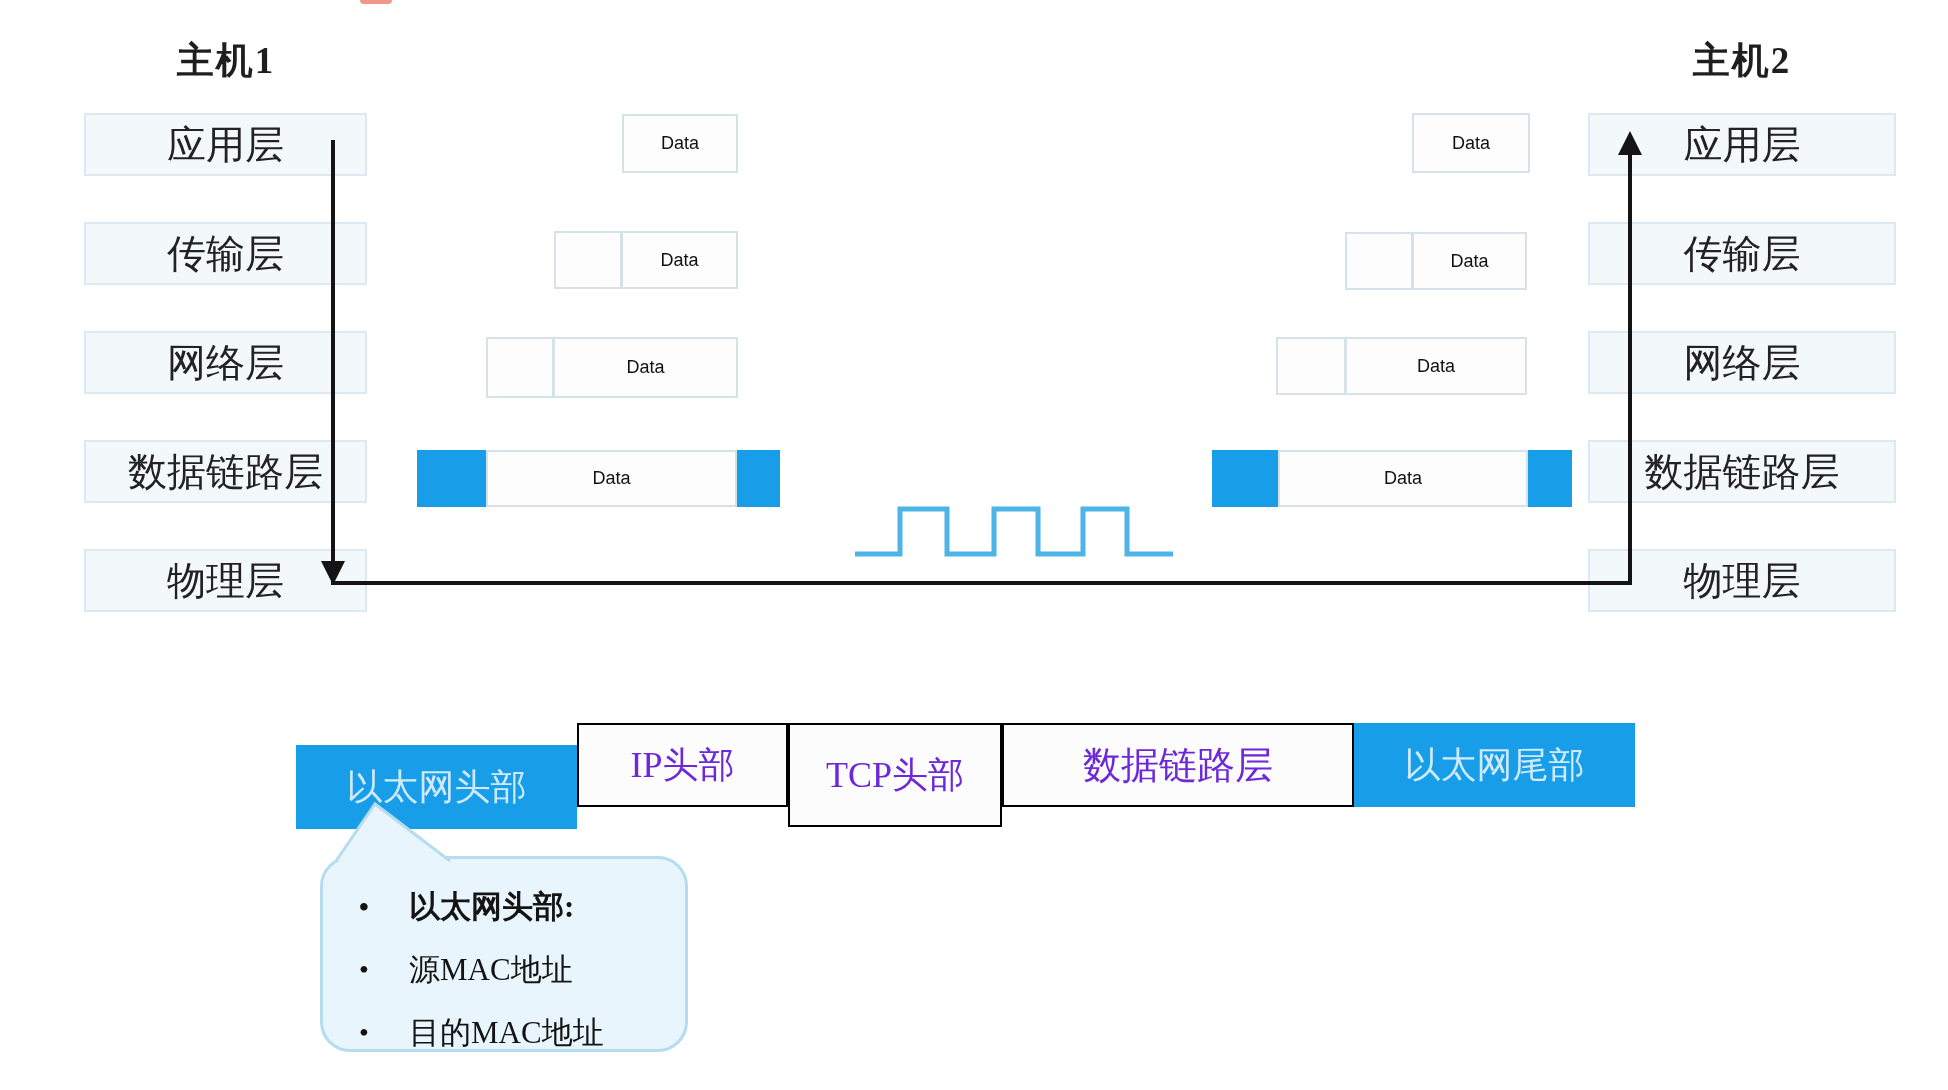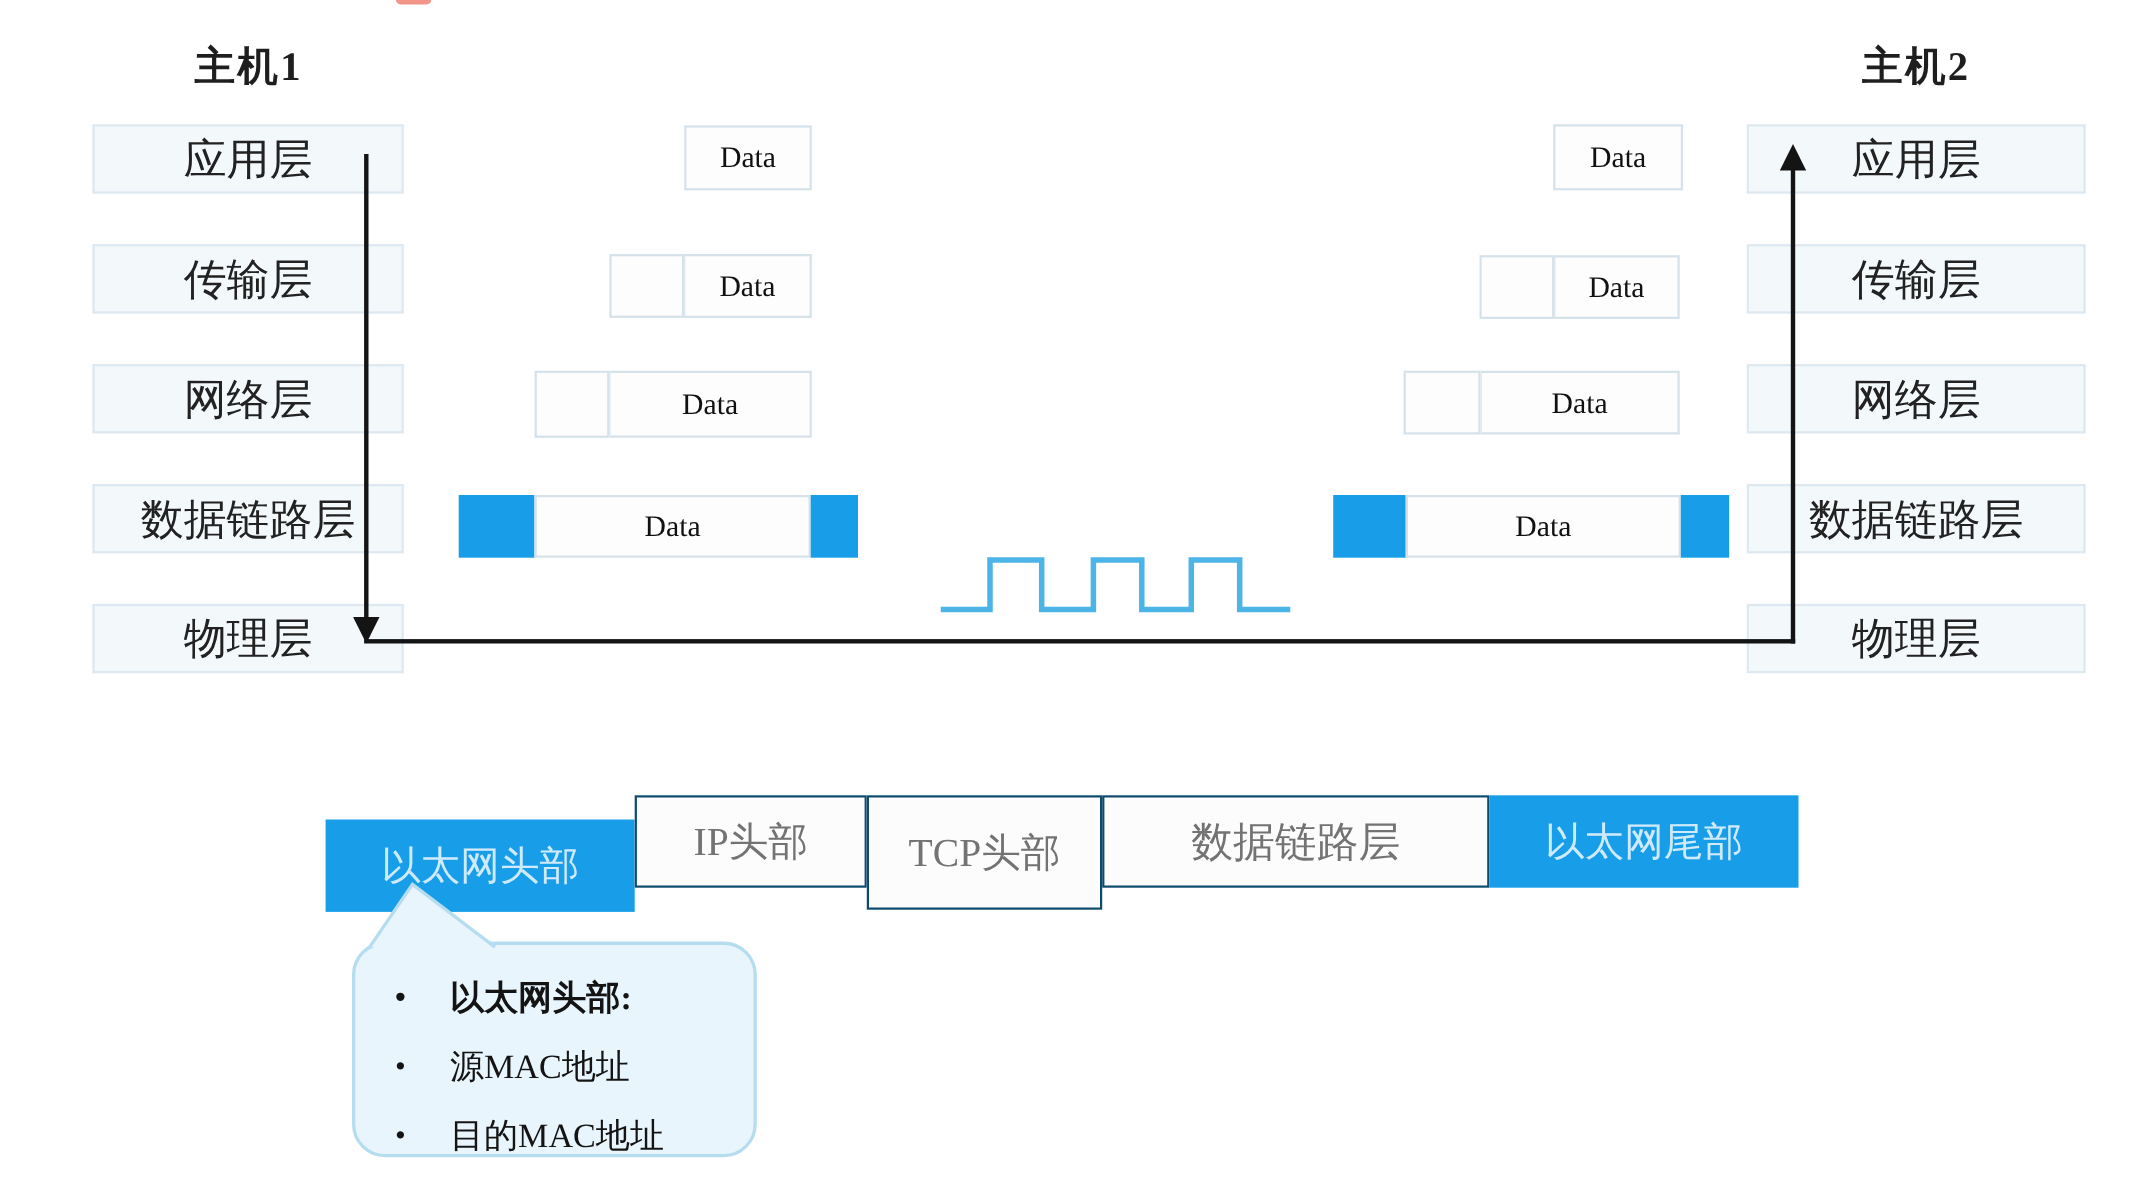--- a/index.html
+++ b/index.html
@@ -12,35 +12,35 @@
 
   
   .layer-box{background:#f3f8fb;border:2px solid #dde8f0;display:flex;
              align-items:center;justify-content:center;font-size:39px;color:#222;}
 
   
   .cellrow{display:flex;}
   .wcell{background:#fdfdfe;border:2px solid #d6e2ea;box-sizing:border-box;}
   .wcell + .wcell{border-left-width:1px;}
   .datacell{display:flex;align-items:center;justify-content:center;
-            font-family:Liberation Serif, serif;
-            font-size:27px;font-weight:500;color:#111;}
+            font-family:Liberation Sans, sans-serif;
+            font-size:18px;font-weight:500;color:#111;}
   .bluecell{background:#189ee9;}
 
   
   .line-v,.line-h{background:#141414;}
   .arrowhead-down{width:0;height:0;border-left:12px solid transparent;
                   border-right:12px solid transparent;border-top:24px solid #141414;}
   .arrowhead-up{width:0;height:0;border-left:12px solid transparent;
                 border-right:12px solid transparent;border-bottom:24px solid #141414;}
 
   
   .frame-seg{display:flex;align-items:center;justify-content:center;font-size:36px;}
   .frame-blue{background:#189ee9;color:#cfeafd;}
-  .frame-white{background:#fcfcfc;border:2px solid #0c4a6e;color:#737373;}
+  .frame-white{background:#fcfcfc;border:2px solid #000000;color:#6d28d9;}
   .frame-user{font-size:38px;}
 
   
   .callout{background:#e9f5fc;border:3px solid #b6ddef;border-radius:30px;
            padding:16px 10px 0 36px;}
   .callout-row{display:flex;align-items:center;height:63px;font-size:31px;color:#141414;}
   .callout-row .bullet{width:50px;font-size:28px;}
   .callout-row.bold{font-weight:700;}
 
   .red-artifact{background:#f2958a;border-radius:0 0 4px 4px;}

